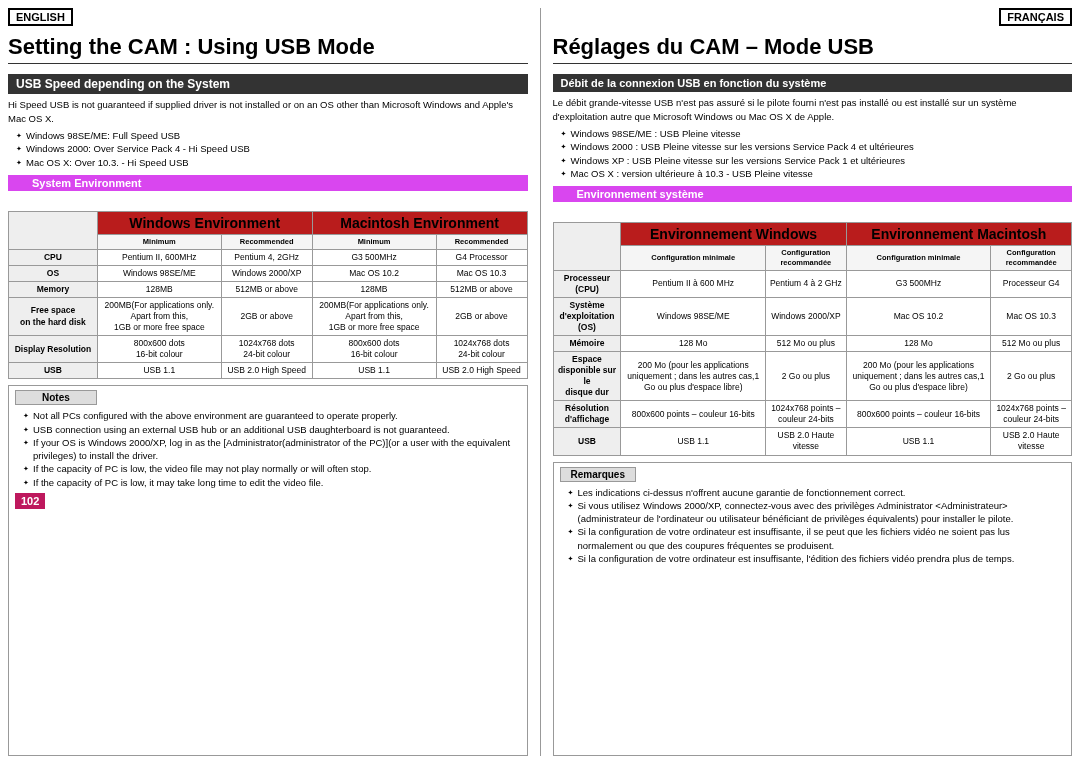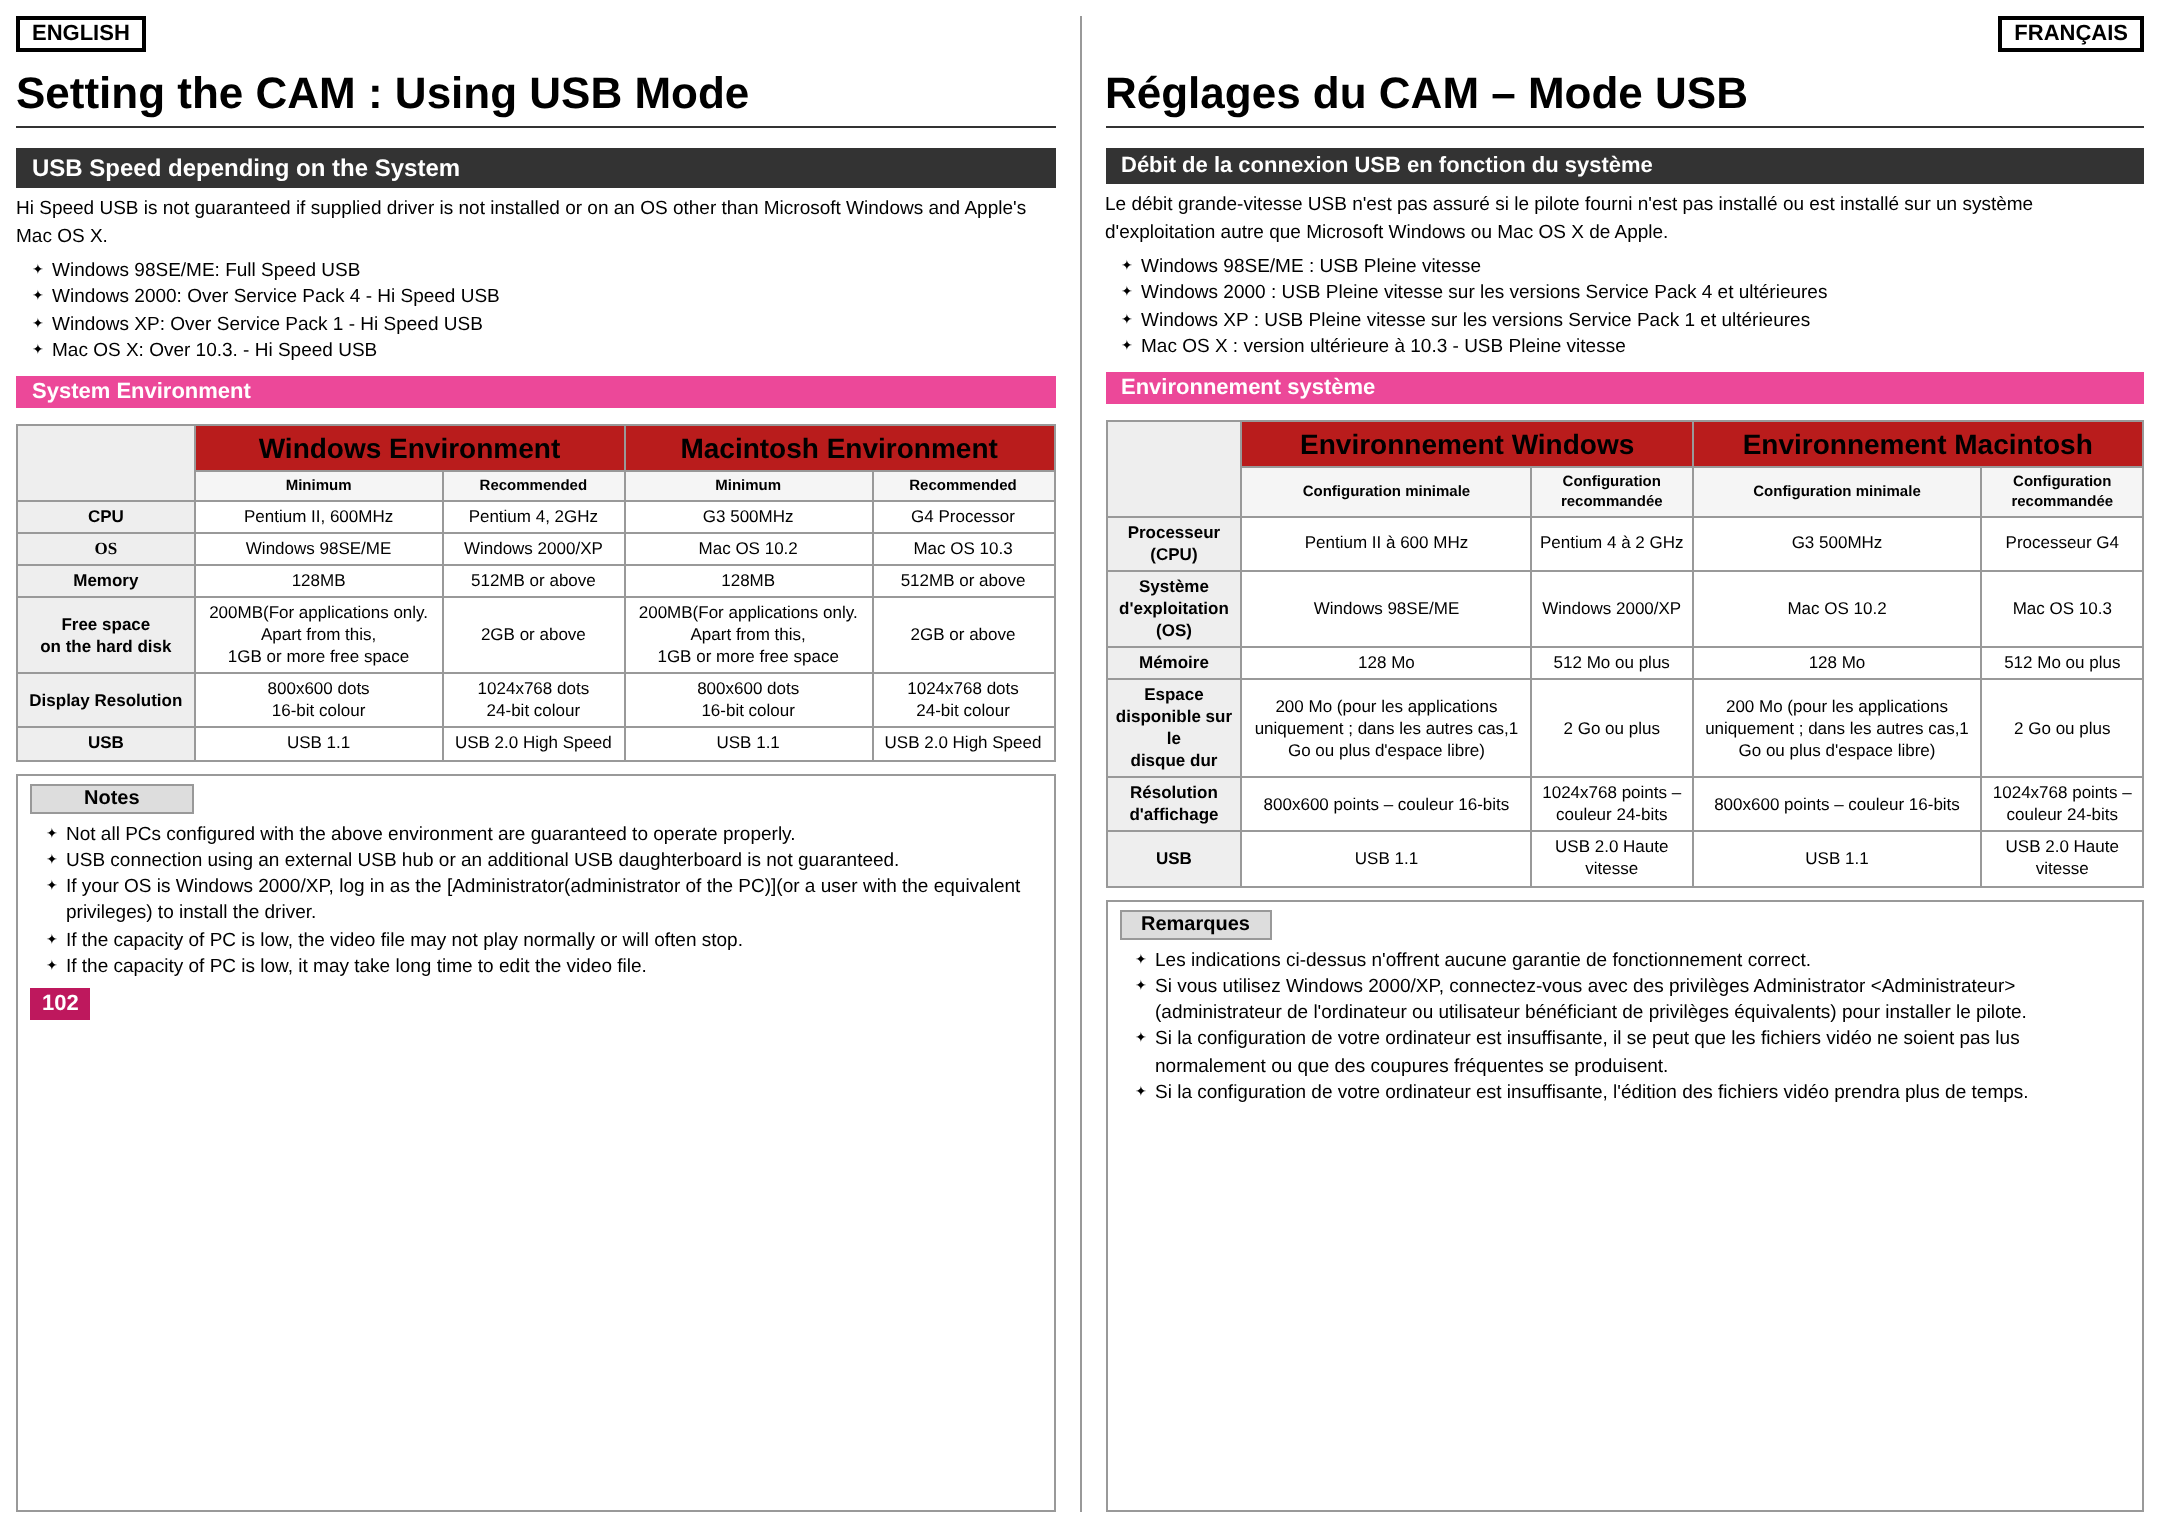--- a/index.html
+++ b/index.html
@@ -74,26 +74,26 @@
       position: relative;
     }
     .bullet-list li::before {
       content: '✦';
       position: absolute;
       left: 0;
       font-size: 7px;
       top: 2px;
     }
     .subsection-header {
-      background: #ec4899;
+      background: #d946ef;
       color: #fff;
       font-weight: bold;
       font-size: 11px;
-      padding: 2px 8px;
-      margin-bottom: 8px;
+      padding: 2px 24px;
+      margin-bottom: 20px;
     }
     
     .env-table {
       width: 100%;
       border-collapse: collapse;
       font-size: 8.5px;
     }
     .env-table th, .env-table td {
       border: 1px solid #999;
       padding: 2px 3px;
@@ -166,21 +166,20 @@
     </div>
 
     <div class="section-title-large">Setting the CAM : Using USB Mode</div>
 
     <div>
       <div class="section-header">USB Speed depending on the System</div>
       <p class="intro-text">Hi Speed USB is not guaranteed if supplied driver is not installed or on an OS other than Microsoft Windows and Apple's Mac OS X.</p>
       <ul class="bullet-list">
         <li>Windows 98SE/ME: Full Speed USB</li>
         <li>Windows 2000: Over Service Pack 4 - Hi Speed USB</li>
-        <li>Windows XP: Over Service Pack 1 - Hi Speed USB</li>
         <li>Mac OS X: Over 10.3. - Hi Speed USB</li>
       </ul>
     </div>
 
     <div>
       <div class="subsection-header">System Environment</div>
       <table class="env-table">
         <thead>
           <tr>
             <th rowspan="2" style="background:#eee;"></th>
@@ -196,21 +195,21 @@
         </thead>
         <tbody id="english-table-body">
         <tr>
               <th class="row-header" style="white-space: pre-line;">CPU</th>
               <td style="white-space: pre-line;">Pentium II, 600MHz</td>
               <td style="white-space: pre-line;">Pentium 4, 2GHz</td>
               <td style="white-space: pre-line;">G3 500MHz</td>
               <td style="white-space: pre-line;">G4 Processor</td>
             </tr>
             <tr>
-              <th class="row-header" style="white-space: pre-line; font-family: Liberation Serif, serif;">OS</th>
+              <th class="row-header" style="white-space: pre-line;">OS</th>
               <td style="white-space: pre-line;">Windows 98SE/ME</td>
               <td style="white-space: pre-line;">Windows 2000/XP</td>
               <td style="white-space: pre-line;">Mac OS 10.2</td>
               <td style="white-space: pre-line;">Mac OS 10.3</td>
             </tr>
             <tr>
               <th class="row-header" style="white-space: pre-line;">Memory</th>
               <td style="white-space: pre-line;">128MB</td>
               <td style="white-space: pre-line;">512MB or above</td>
               <td style="white-space: pre-line;">128MB</td>

